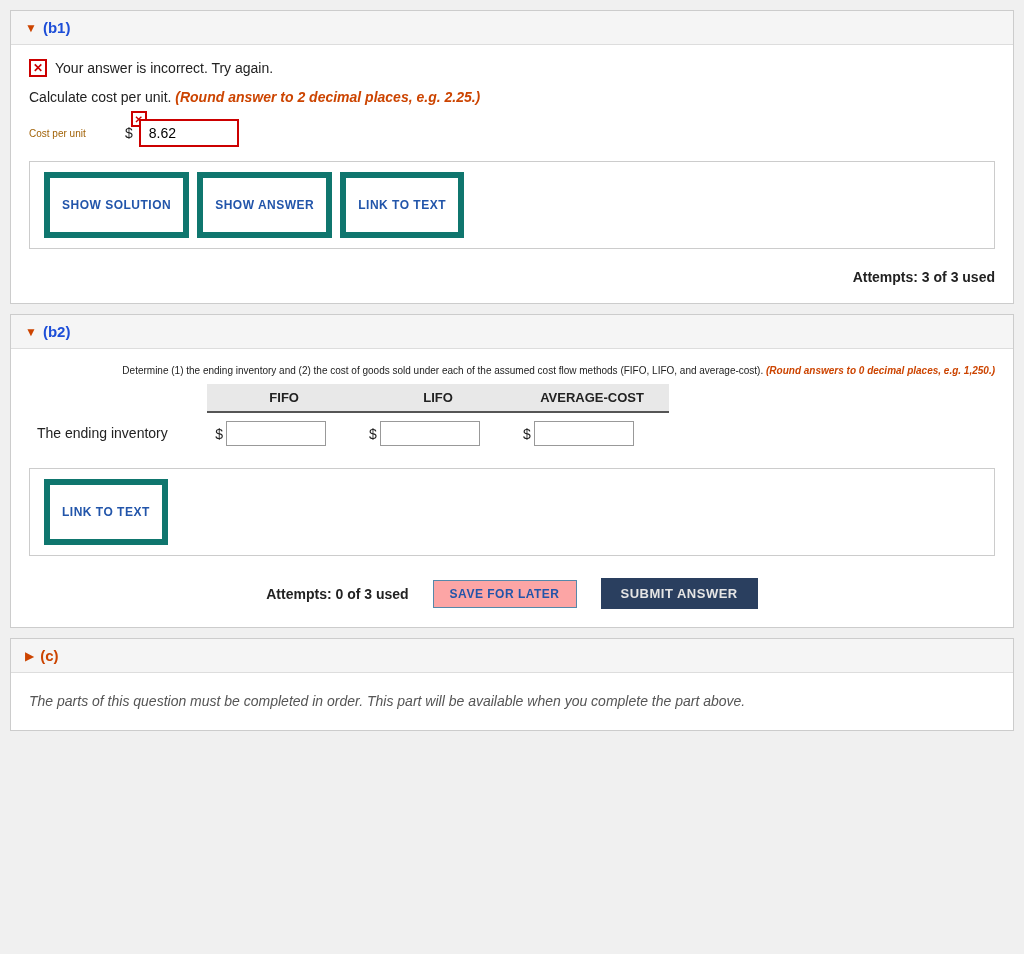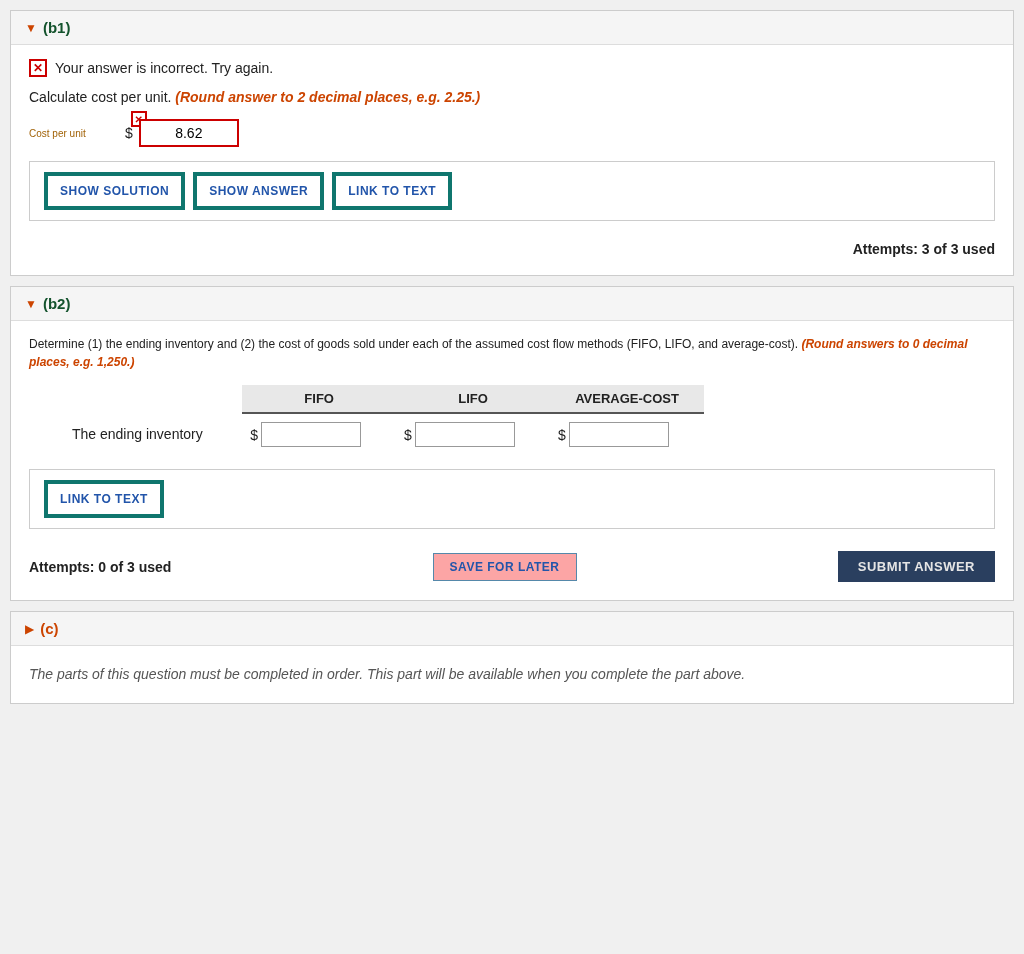--- a/index.html
+++ b/index.html
@@ -21,21 +21,21 @@
       border-bottom: 1px solid #ddd;
       display: flex;
       align-items: center;
       gap: 6px;
     }
     .section-header .toggle-icon {
       color: #cc4400;
       font-size: 12px;
     }
     .section-header .section-label {
-      color: #14532d;
+      color: #1d4ed8;
       font-weight: bold;
       font-size: 15px;
     }
     .section-body {
       padding: 14px 18px;
     }
 
     
     .error-msg {
       display: flex;
@@ -81,21 +81,21 @@
       min-width: 90px;
     }
     .dollar-sign {
       font-size: 14px;
       color: #222;
     }
     .answer-input {
       border: 2px solid #cc0000;
       padding: 4px 8px;
       font-size: 14px;
-      text-align: center;
+      text-align: left;
       width: 100px;
       position: relative;
     }
     .input-wrapper {
       position: relative;
       display: inline-block;
     }
     .input-error-badge {
       position: absolute;
       top: -8px;
@@ -114,54 +114,54 @@
 
     .action-buttons-box {
       border: 1px solid #ccc;
       padding: 10px 14px;
       margin-bottom: 12px;
       display: flex;
       flex-wrap: wrap;
       gap: 8px;
     }
     .btn-outline {
-      border: 4px solid #0f766e;
+      border: 6px solid #0f766e;
       background: #fff;
       color: #2255aa;
       font-weight: bold;
       font-size: 12px;
-      padding: 8px 12px;
+      padding: 20px 12px;
       cursor: pointer;
       text-transform: uppercase;
       letter-spacing: 0.5px;
     }
 
     .attempts-line {
       text-align: right;
       font-size: 14px;
       font-weight: bold;
       padding: 8px 0 4px;
     }
 
     
     .b2-instruction {
-      font-size: 12px;
-      margin-bottom: 14px;
+      font-size: 10px;
+      margin-bottom: 6px;
       line-height: 1.5;
+      text-align: right;
     }
 
     .table-container {
       margin-bottom: 14px;
       overflow-x: auto;
     }
     table.data-table {
       border-collapse: collapse;
       width: 100%;
       max-width: 640px;
-      margin-left: 35px;
     }
     table.data-table thead tr th {
       font-weight: bold;
       font-size: 13px;
       text-align: center;
       padding: 6px 10px;
       background: #e8e8e8;
       border-bottom: 2px solid #555;
     }
     table.data-table thead tr th:first-child {
@@ -185,22 +185,22 @@
       border: 1px solid #999;
       padding: 4px 6px;
       font-size: 13px;
       text-align: right;
       width: 100px;
     }
 
     .bottom-actions {
       display: flex;
       align-items: center;
-      justify-content: space-between;
-      gap: 12px;
+      justify-content: center;
+      gap: 24px;
       padding: 10px 0 4px;
     }
     .btn-save {
       border: 1px solid #5588aa;
       background: #fca5a5;
       color: #2255aa;
       font-weight: bold;
       font-size: 12px;
       padding: 6px 16px;
       cursor: pointer;

